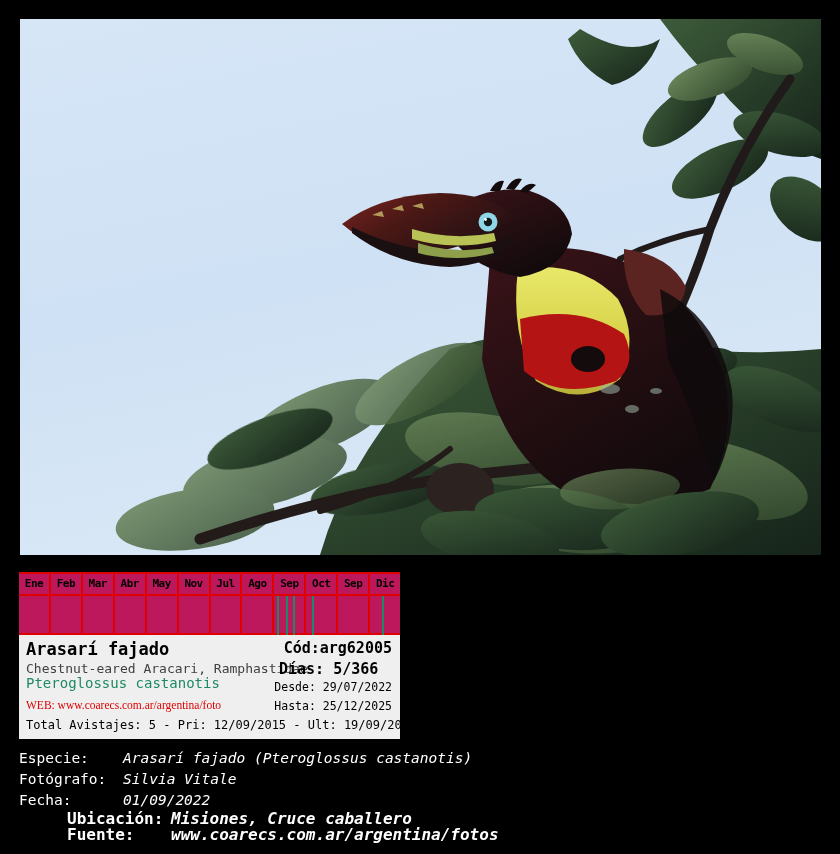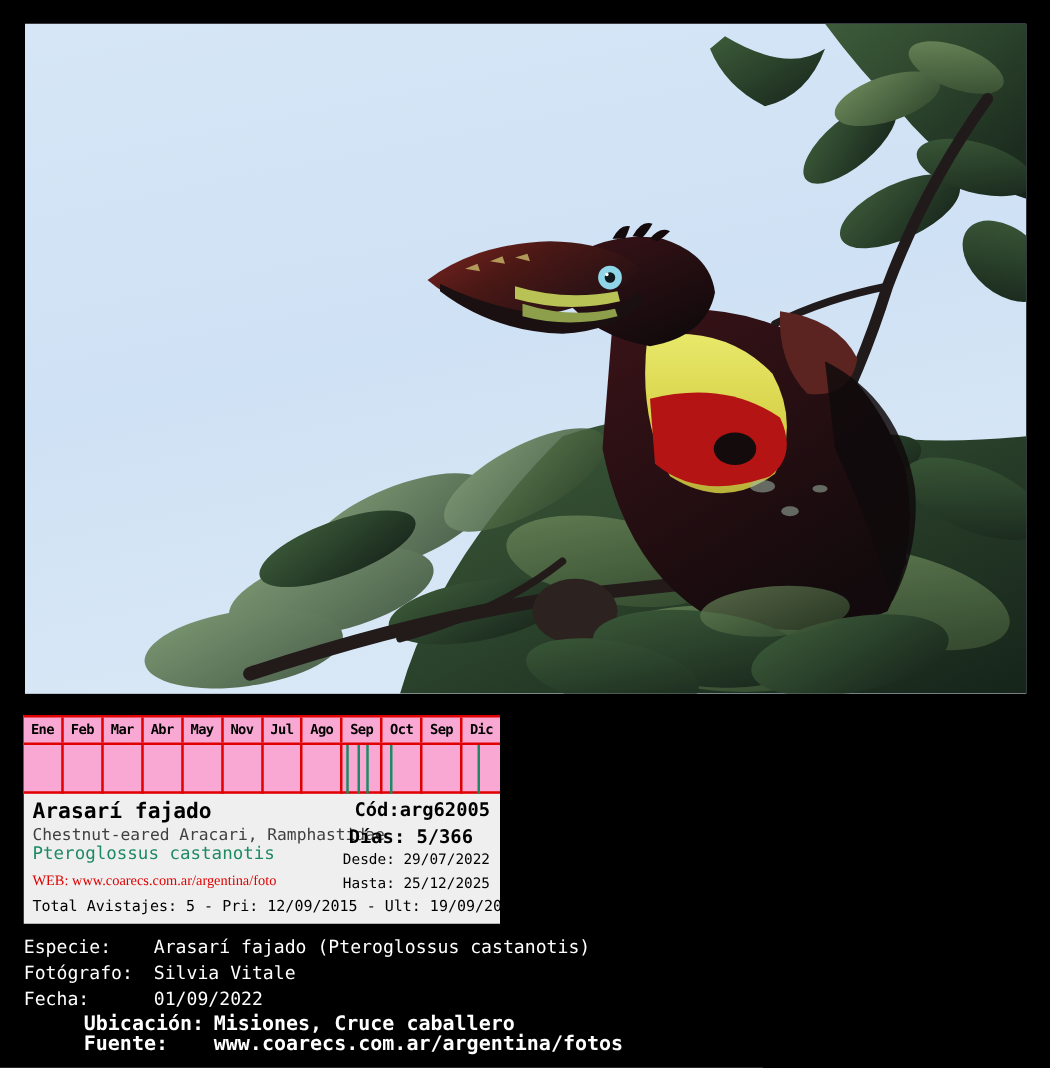--- a/index.html
+++ b/index.html
@@ -29,21 +29,21 @@
     left: 19px; top: 572px;
     width: 381px; height: 167px;
     background: #efefef;
     color: #000;
   }
   .cal {
     position: relative;
     width: 381px; height: 63px;
     border-top: 2px solid #e00000;
     border-bottom: 2px solid #e00000;
-    background: #f9a8d4;
+    background: #be185d;
   }
   .cal-head {
     display: flex;
     height: 22px;
     border-bottom: 2px solid #e00000;
   }
   .cal-head .mcell {
     flex: 1 1 0;
     text-align: center;
     font-size: 11px;
@@ -116,21 +116,21 @@
     position: absolute;
     left: 19px; top: 748px;
     width: 800px;
     color: #ffffff;
   }
   .meta-row { display: flex; align-items: baseline; }
   .meta-row.big { font-size: 14.5px; line-height: 21px; }
   .meta-row.small { font-size: 16px; line-height: 16px; font-weight: bold; margin-left: 48px; }
   .meta-row.big .k { width: 104px; flex: 0 0 104px; white-space: nowrap; }
   .meta-row.small .k { width: 104px; flex: 0 0 104px; white-space: nowrap; }
-  .meta-row .v { white-space: nowrap; }
+  .meta-row .v { white-space: nowrap; font-style: italic; }
 </style>
 </head>
 <body>
 
 <div id="root">
 
   <div class="photo">
     <svg viewBox="0 0 801 536" preserveAspectRatio="none">
       <defs>
         <linearGradient id="sky" x1="0" y1="0" x2="0.3" y2="1">

